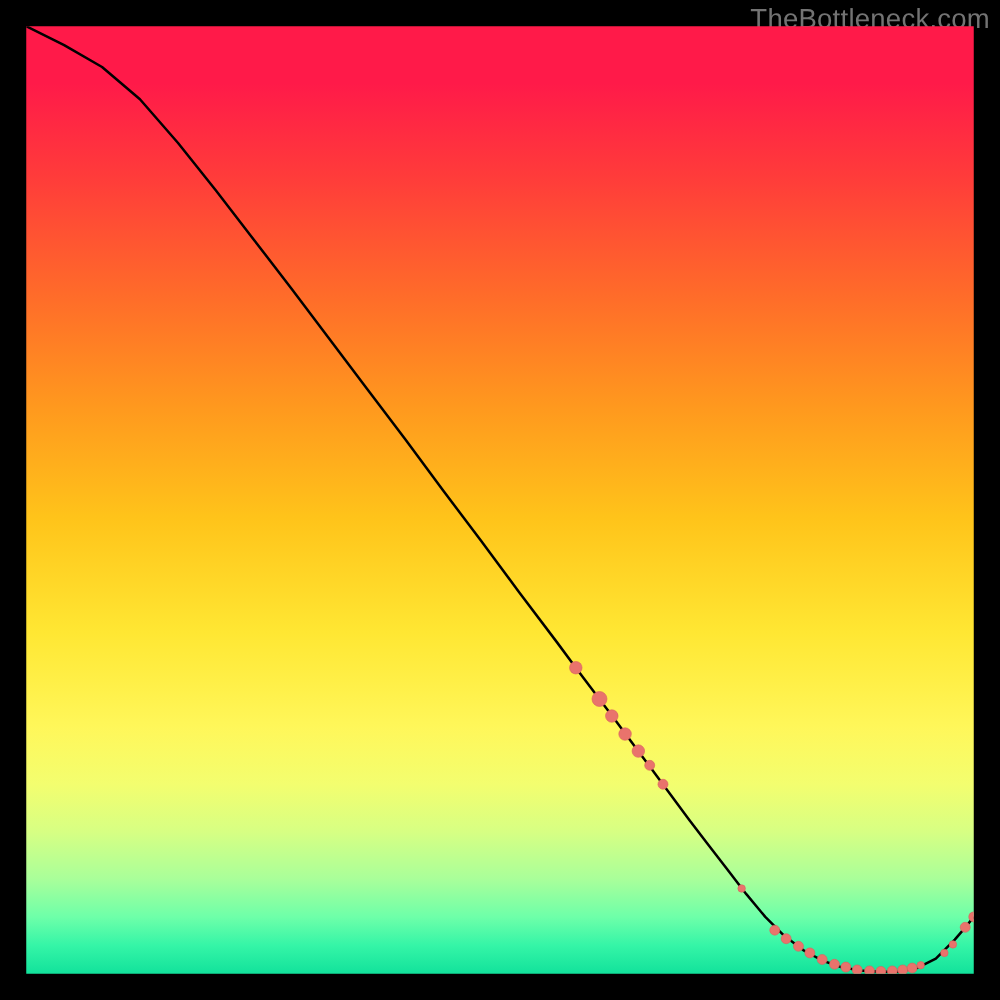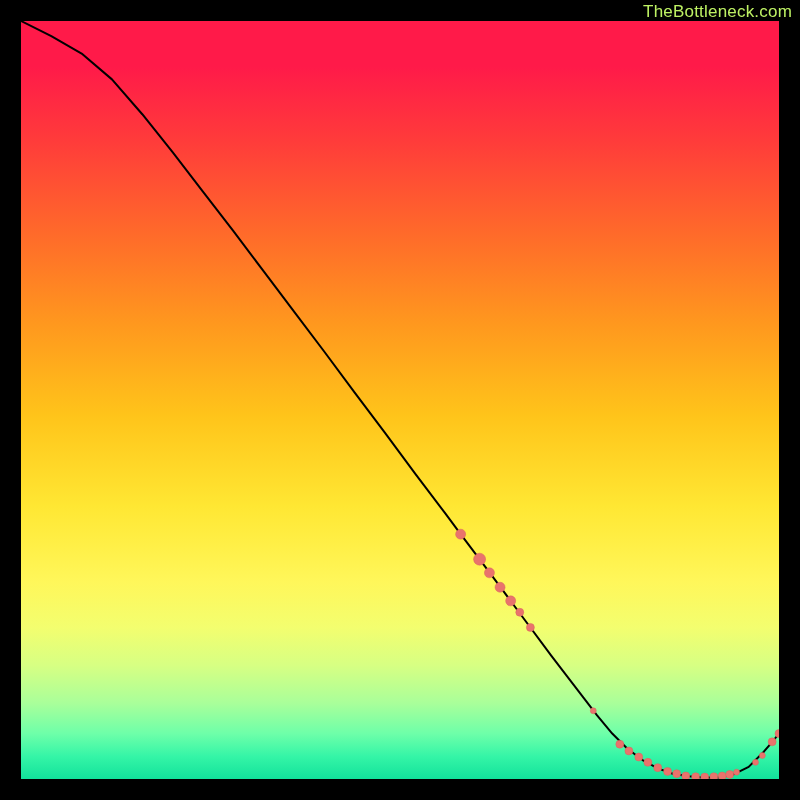--- a/index.html
+++ b/index.html
@@ -48,22 +48,22 @@
     position: absolute;
     inset: 0;
     width: 100%;
     height: 100%;
   }
   .watermark {
     position: absolute;
     top: 2px;
     right: 8px;
     font-family: Arial, Helvetica, sans-serif;
-    font-size: 17px;
-    color: #bef264;
+    font-size: 22px;
+    color: #737373;
     letter-spacing: 0.2px;
     user-select: none;
   }
 </style>
 </head>
 <body>
 <div class="frame">
 
   <div class="watermark">TheBottleneck.com</div>
 

